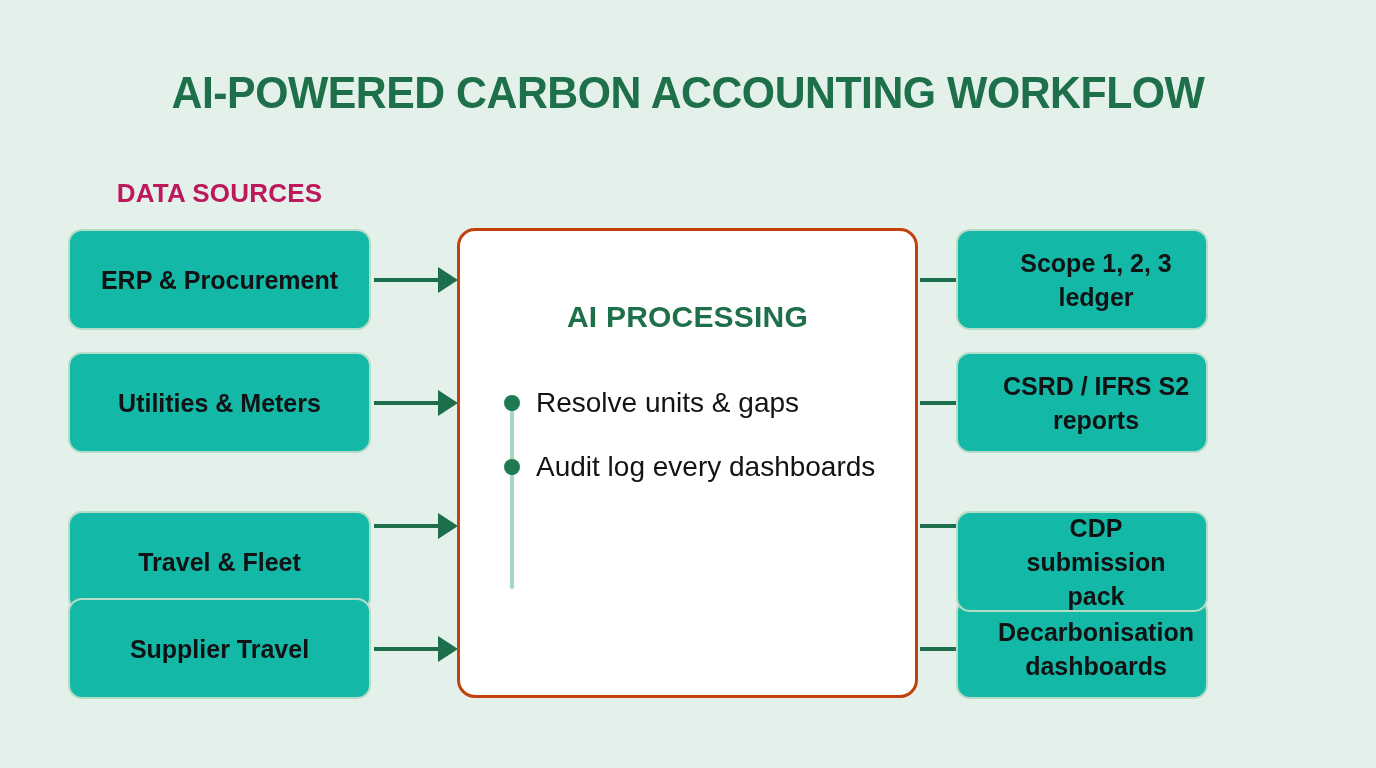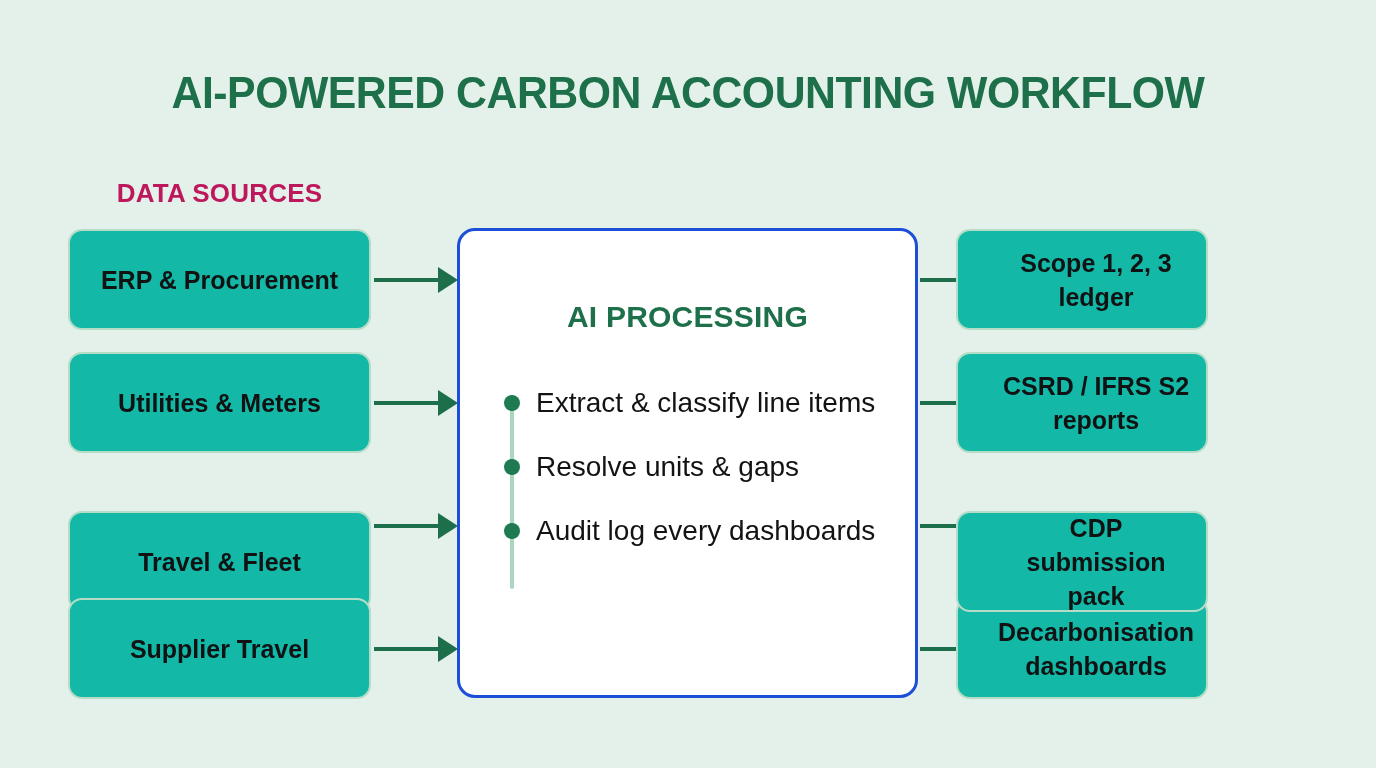--- a/index.html
+++ b/index.html
@@ -74,21 +74,21 @@
   .row-4 { top: 598px; }
 
   
   .center-panel {
     position: absolute;
     left: 457px;
     top: 228px;
     width: 461px;
     height: 470px;
     background: #ffffff;
-    border: 3px solid #1d4ed8;
+    border: 3px solid #c2410c;
     border-radius: 18px;
     box-sizing: border-box;
   }
   .center-title {
     position: absolute;
     left: 0;
     top: 68px;
     width: 100%;
     text-align: center;
     font-size: 30px;
@@ -200,24 +200,20 @@
   <div class="arrow arr-left a-row-4">
     <div class="shaft"></div>
     <div class="head"></div>
   </div>
 
   <div class="center-panel">
     <div class="center-title">AI PROCESSING</div>
     <div class="steps">
       <div class="steps-rail"></div>
 
-      <div class="step">
-        <span class="step-dot"></span>
-        <span class="step-label">Extract &amp; classify line items</span>
-      </div>
       <div class="step">
         <span class="step-dot"></span>
         <span class="step-label">Resolve units &amp; gaps</span>
       </div>
       <div class="step">
         <span class="step-dot"></span>
         <span class="step-label">Audit log every dashboards</span>
       </div>
     </div>
   </div>

